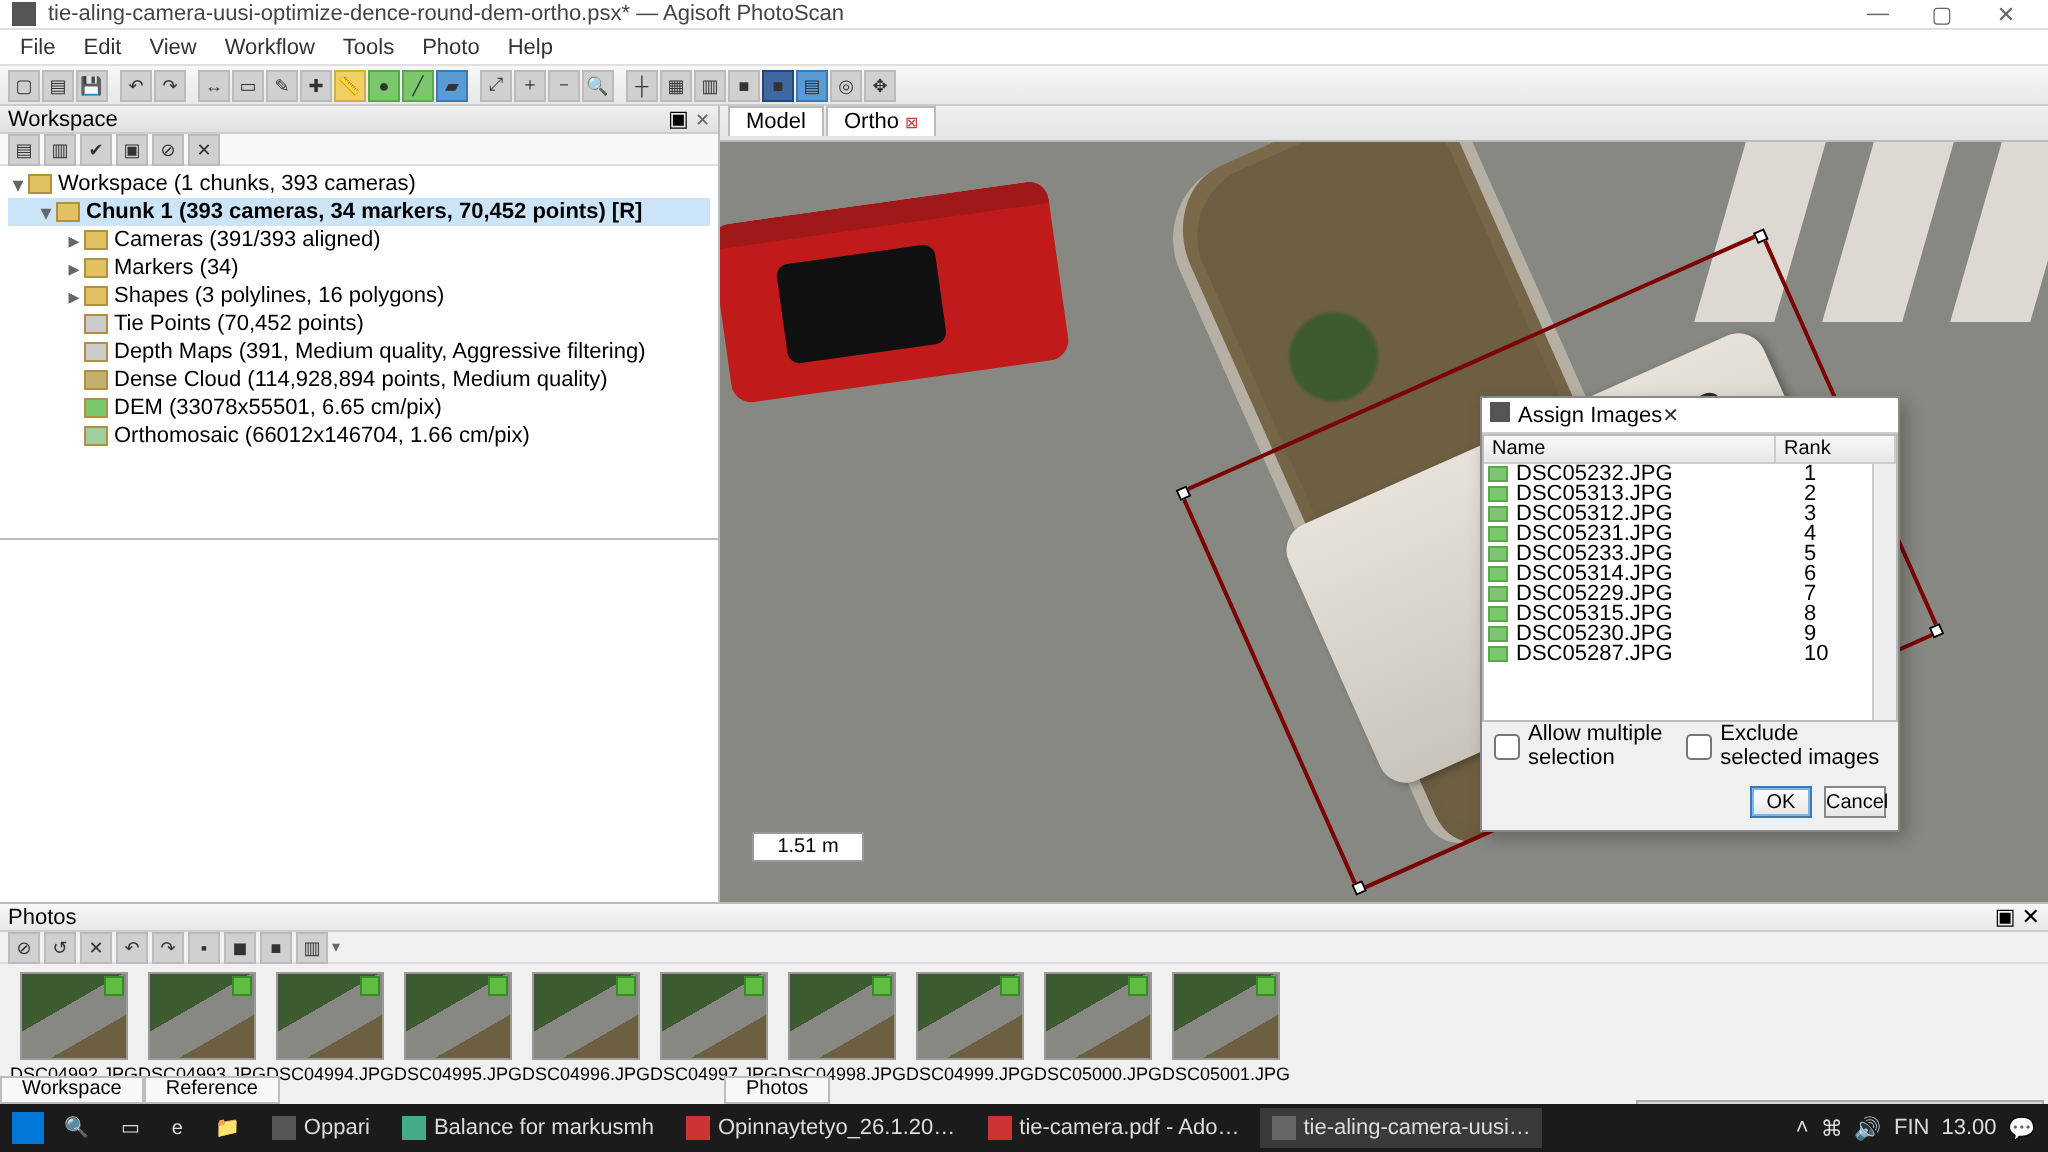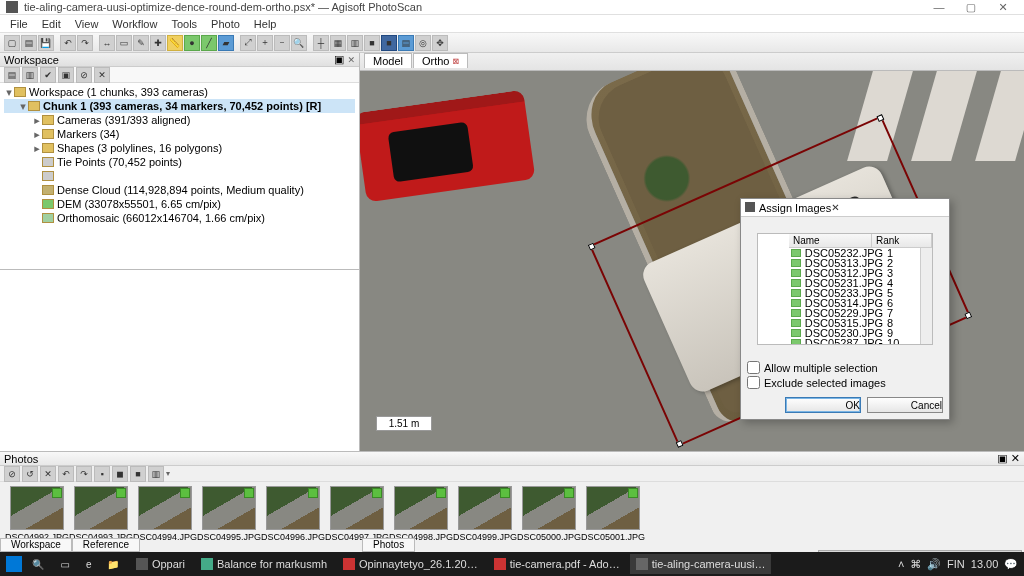--- a/index.html
+++ b/index.html
@@ -47,32 +47,32 @@
 .van { position: absolute; left: 296px; top: 138px; width: 260px; height: 140px; transform: rotate(-24deg); background: linear-gradient(#e6e2da,#c9c4bb); border-radius: 14px; box-shadow: 2px 2px 4px rgba(0,0,0,.3);}
 .van::before { content:""; position:absolute; left:150px; top:22px; width:80px; height:60px; background:#2a2a2a; border-radius:6px;}
 .polygon { position:absolute; left:260px; top:100px; width:320px; height:220px; transform: rotate(-24deg); border: 2px solid #7a0404; pointer-events: none; }
 .polygon .h { position:absolute; width:6px; height:6px; background:#fff; border:1px solid #000;}
 .polygon .h1{left:-3px;top:-3px;} .polygon .h2{right:-3px;top:-3px;} .polygon .h3{right:-3px;bottom:-3px;} .polygon .h4{left:-3px;bottom:-3px;}
 .scale-badge { position: absolute; left: 16px; bottom: 20px; width: 56px; padding: 1px 0; text-align: center; background: #fff; border: 1px solid #999; font-size: 10px; }
 .dialog { position: absolute; left: 740px; top: 198px; width: 210px; background: #f0f0f0; border: 1px solid #888; box-shadow: 3px 3px 8px rgba(0,0,0,.25); }
 .dialog .dtitlebar { height: 18px; background: #fff; border-bottom: 1px solid #ccc; display: flex; align-items: center; padding: 0 4px; }
 .dialog .dtitlebar .dicon { width: 10px; height: 10px; background: #555; display: inline-block; margin-right: 4px;}
 .dialog .dclose { color: #333; font-size: 10px; }
-.dlist { background: #fff; border: 1px solid #bbb; margin: 16px; height: 112px; overflow: hidden; position: relative; padding-left: 31px;}
+.dlist { background: #fff; border: 1px solid #bbb; margin: 0; height: 144px; overflow: hidden; position: relative;}
 .dlist .hdr { display: flex; background: linear-gradient(#f8f8f8,#e8e8e8); border-bottom: 1px solid #ccc;}
 .dlist .hdr .col { padding: 1px 4px; border-right: 1px solid #ccc; font-size: 10px;}
 .dlist .row { display: flex; height: 10px; align-items: center; font-size: 10px;}
 .dlist .row .ic { width: 10px; height: 8px; background: #7bc86c; border:1px solid #5ba84c; margin: 0 2px; }
 .dlist .row .name { flex: 1; padding-left: 2px; }
 .dlist .row .rank { width: 50px; padding-left: 4px; }
 .dlist .scroll { position:absolute; right:0; top:14px; bottom:0; width:12px; background:#eee; border-left:1px solid #ccc;}
-.dchecks { padding: 0 6px 4px 6px; display: flex; flex-direction: column; gap: 2px; }
+.dchecks { padding: 0 6px 4px 6px; display: flex; flex-direction: row; gap: 2px; }
 .dchecks label { display: flex; align-items: center; gap: 4px; font-size: 10px;}
 .dbtns { display: flex; justify-content: flex-end; gap: 6px; padding: 4px 6px 6px 6px; }
-.dbtns button { width: 76px; height: 16px; font-size: 10px; border: 1px solid #888; background: linear-gradient(#fefefe,#e6e6e6); text-align: right;}
+.dbtns button { width: 31px; height: 16px; font-size: 10px; border: 1px solid #888; background: linear-gradient(#fefefe,#e6e6e6);}
 .dbtns button.primary { border: 1px solid #3a7ab5; box-shadow: 0 0 0 1px #7ab5e5 inset;}
 .photos-panel { height: 106px; border-top: 1px solid #bbb; background: #f0f0f0; display: flex; flex-direction: column; }
 .photos-panel .phdr { height: 14px; display: flex; align-items: center; justify-content: space-between; padding: 0 4px; font-size: 10px; border-bottom: 1px solid #ccc; background: linear-gradient(#f8f8f8,#e8e8e8);}
 .photos-panel .ptoolbar { height: 16px; display: flex; align-items: center; gap: 2px; padding: 0 4px; border-bottom: 1px solid #ddd;}
 .thumbs { flex: 1; display: flex; gap: 10px; padding: 4px 10px; overflow: hidden; align-items: flex-start; }
 .thumb { width: 54px; display: flex; flex-direction: column; align-items: center; gap: 2px; }
 .thumb .img { width: 54px; height: 44px; background: linear-gradient(150deg, #3e5a30 0 40%, #888882 40% 70%, #6e5f42 70%); border: 1px solid #999; position: relative; }
 .thumb .img::after { content: ""; position: absolute; right: 1px; top: 1px; width: 8px; height: 8px; background: #5cbf40; border: 1px solid #3a8a26; }
 .thumb .cap { font-size: 9px; white-space: nowrap; }
 .bottom-tabs-left { position: absolute; left: 0; top: 538px; height: 14px; display: flex; }
@@ -188,20 +188,21 @@
           <span>Shapes (3 polylines, 16 polygons)</span>
         </div>
       <div class="tree-row indent2">
           <span class="exp"></span>
           <span class="ticon" style="background:#ccc"></span>
           <span>Tie Points (70,452 points)</span>
         </div>
       <div class="tree-row indent2">
           <span class="exp"></span>
           <span class="ticon" style="background:#ccc"></span>
+          <span>Depth Maps (391, Medium quality, Aggressive filtering)</span>
         </div>
       <div class="tree-row indent2">
           <span class="exp"></span>
           <span class="ticon" style="background:#c2b070"></span>
           <span>Dense Cloud (114,928,894 points, Medium quality)</span>
         </div>
       <div class="tree-row indent2">
           <span class="exp"></span>
           <span class="ticon" style="background:#7bc86c"></span>
           <span>DEM (33078x55501, 6.65 cm/pix)</span>

